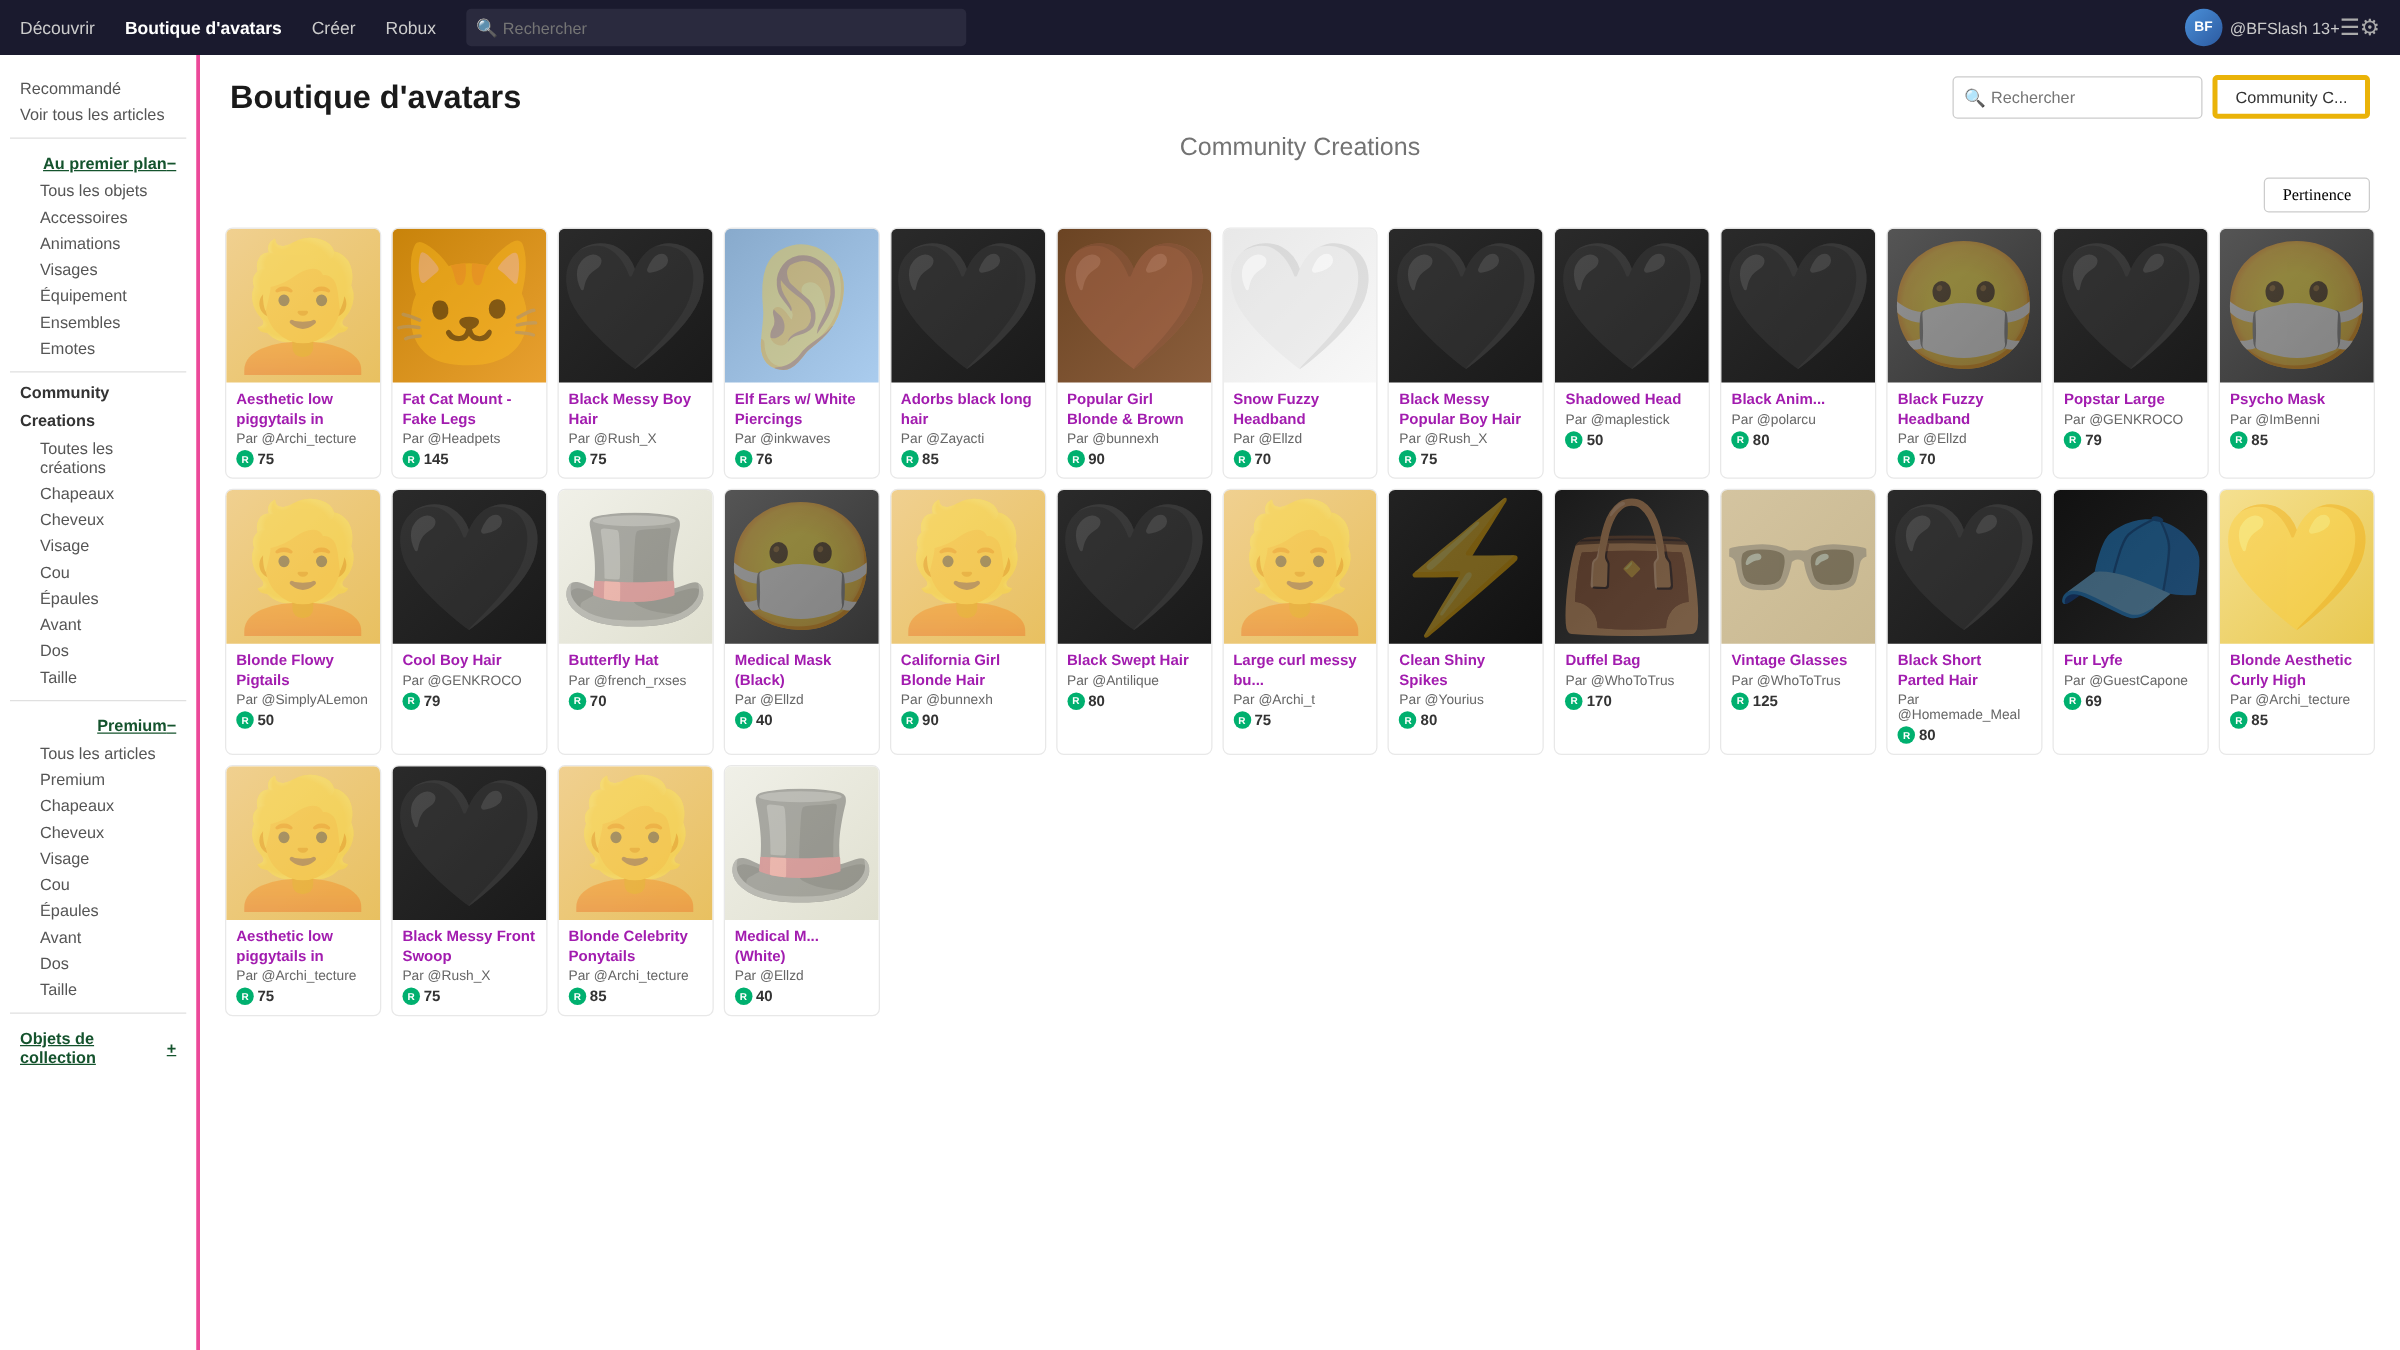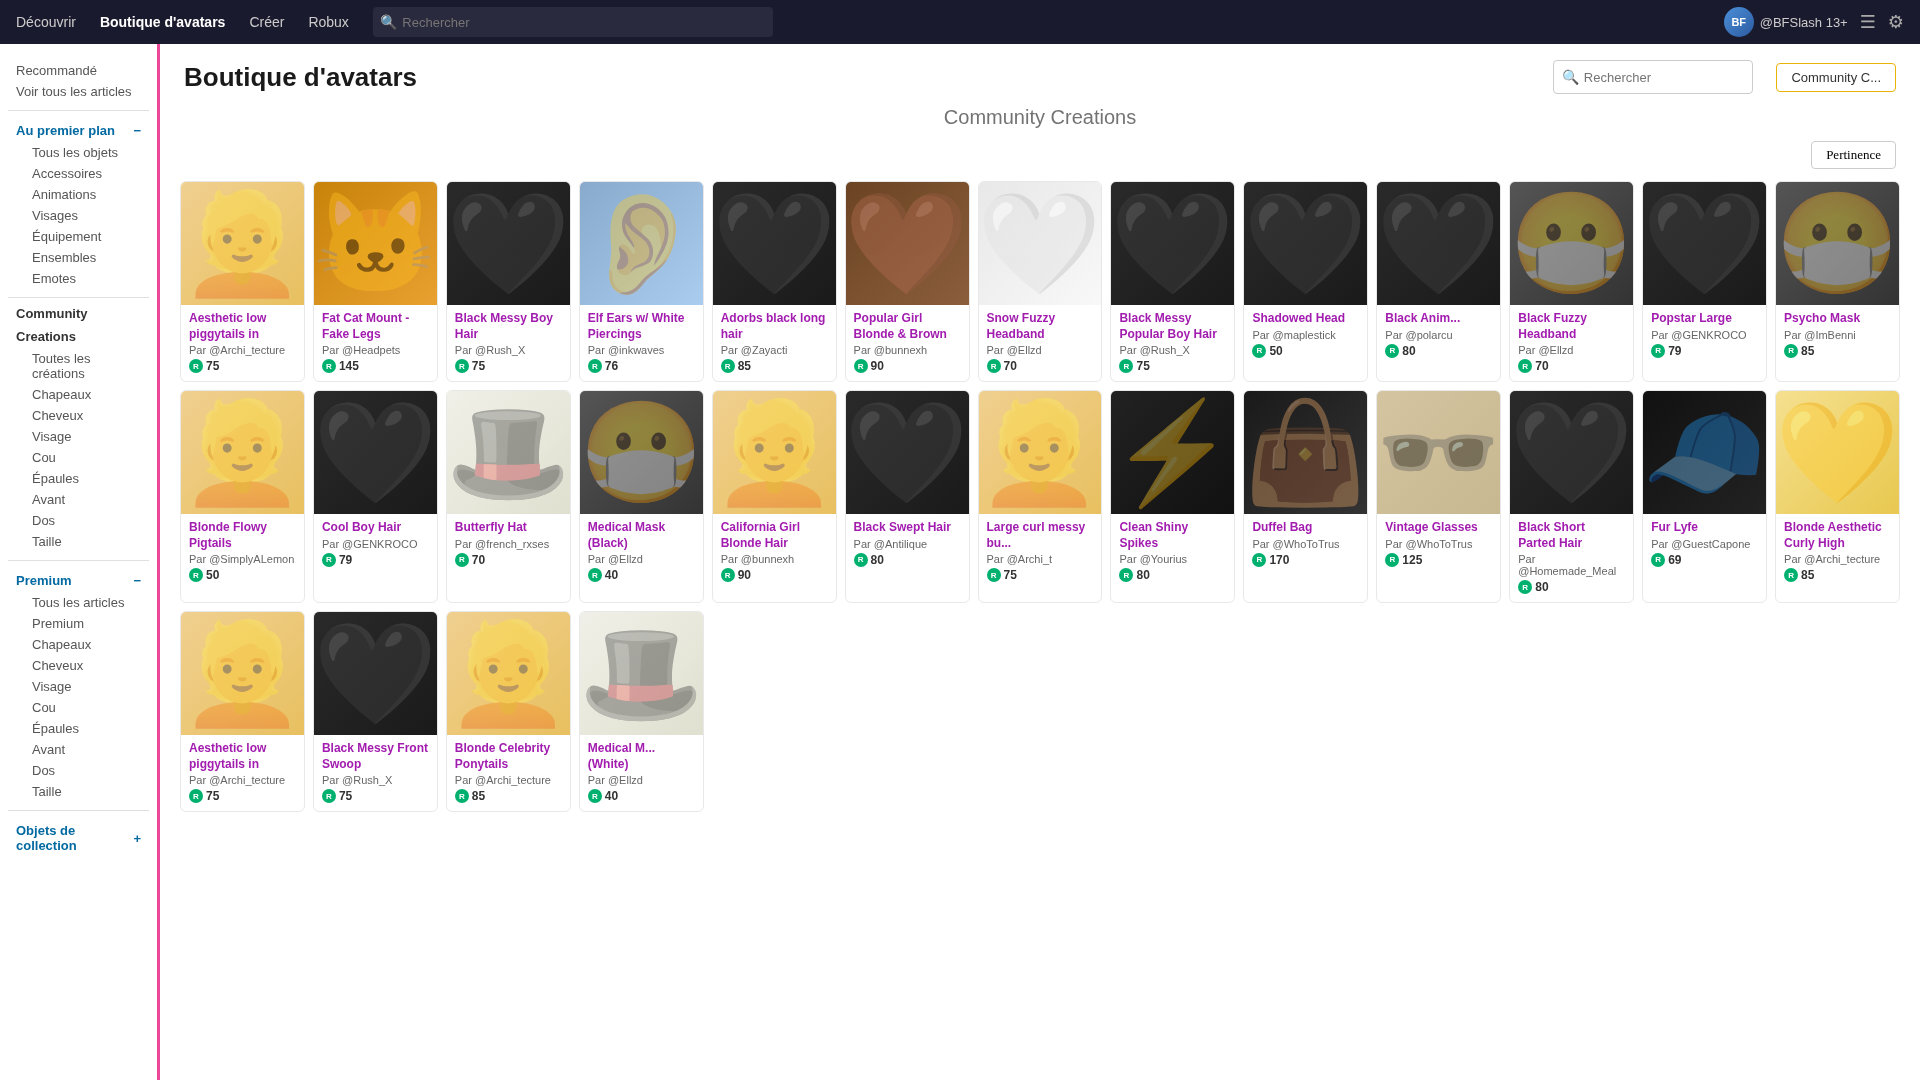--- a/index.html
+++ b/index.html
@@ -15,21 +15,21 @@
     }
     .top-nav-search {
       flex: 1; max-width: 400px; display: flex; align-items: center;
       background: #2a2a3e; border-radius: 4px; padding: 0 8px; height: 30px;
     }
     .top-nav-search input {
       background: transparent; border: none; outline: none; color: #aaa;
       font-size: 13px; width: 100%;
     }
     .top-nav-right {
-      margin-left: auto; display: flex; align-items: center; gap: 12px;
+      margin-left: auto; display: flex; align-items: center; 
     }
     .avatar-badge {
       display: flex; align-items: center; gap: 6px; color: #ccc; font-size: 13px;
     }
     .avatar-circle {
       width: 30px; height: 30px; border-radius: 50%;
       background: linear-gradient(135deg, #4a90d9, #2c5aa0);
       display: flex; align-items: center; justify-content: center;
       color: white; font-size: 11px; font-weight: bold;
     }
@@ -44,23 +44,24 @@
       background: #fff;
     }
     .sidebar-section-header {
       font-size: 13px; font-weight: bold; margin: 8px 0 4px 8px; color: #333;
     }
     .sidebar-link {
       display: block; padding: 3px 8px; color: #555; font-size: 13px;
       cursor: pointer; border-radius: 4px;
     }
     .sidebar-section-expandable {
-      display: flex; justify-content: space-between; align-items: center;
-      padding: 4px 8px; font-size: 13px; font-weight: bold; color: #0369a1;
+      display: flex; justify-content: flex-end; align-items: center;
+      padding: 4px 8px; font-size: 13px; font-weight: bold; color: #14532d;
       cursor: pointer;
+      text-decoration: underline;
     }
     .sidebar-indent { padding-left: 16px; }
     .divider { height: 1px; background: #e0e0e0; margin: 8px 0; }
 
     
     .content-area { flex: 1; overflow-y: auto; padding: 0; }
 
     
     .page-header {
       padding: 16px 24px 8px; display: flex; align-items: center; justify-content: space-between;
@@ -70,22 +71,22 @@
       display: flex; align-items: center; gap: 8px;
     }
     .header-search-box {
       display: flex; align-items: center; border: 1px solid #ccc;
       border-radius: 4px; padding: 0 8px; height: 34px; width: 200px;
     }
     .header-search-box input {
       border: none; outline: none; font-size: 13px; width: 100%;
     }
     .community-btn {
-      background: #fff; border: 1px solid #eab308; border-radius: 4px;
-      padding: 6px 14px; font-size: 13px; cursor: pointer; color: #333; margin-left: 15px;
+      background: #fff; border: 4px solid #eab308; border-radius: 4px;
+      padding: 6px 14px; font-size: 13px; cursor: pointer; color: #333;
     }
 
     
     .section-label {
       padding: 4px 24px 8px; font-size: 20px; color: #737373; font-weight: 500; text-align: center;
     }
 
     
     .filter-bar {
       display: flex; justify-content: flex-end; padding: 4px 24px 8px;

